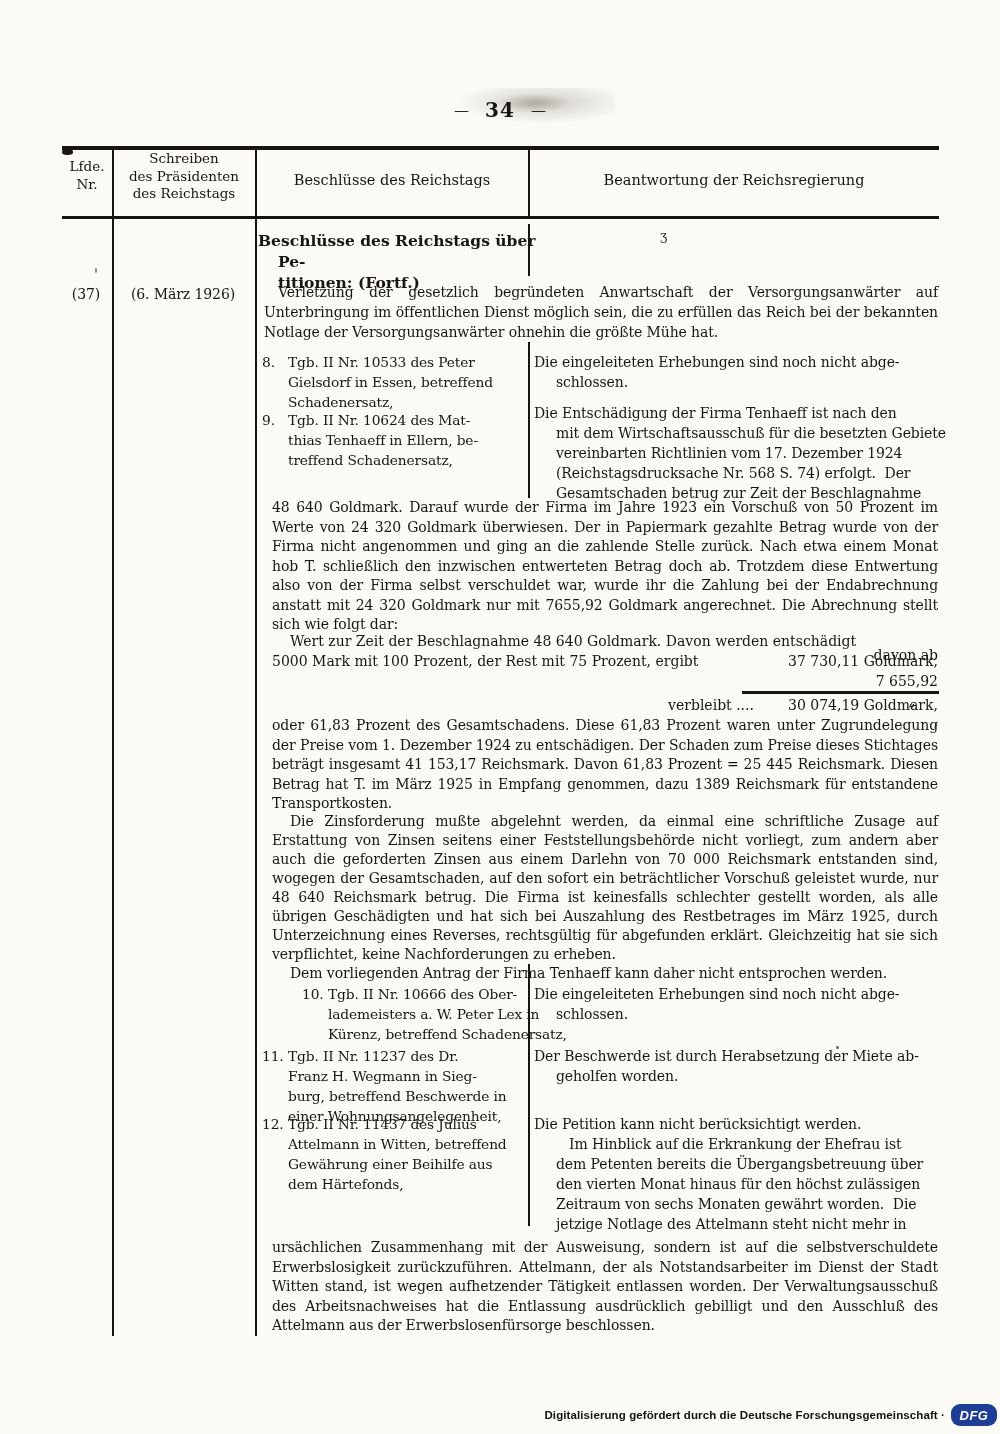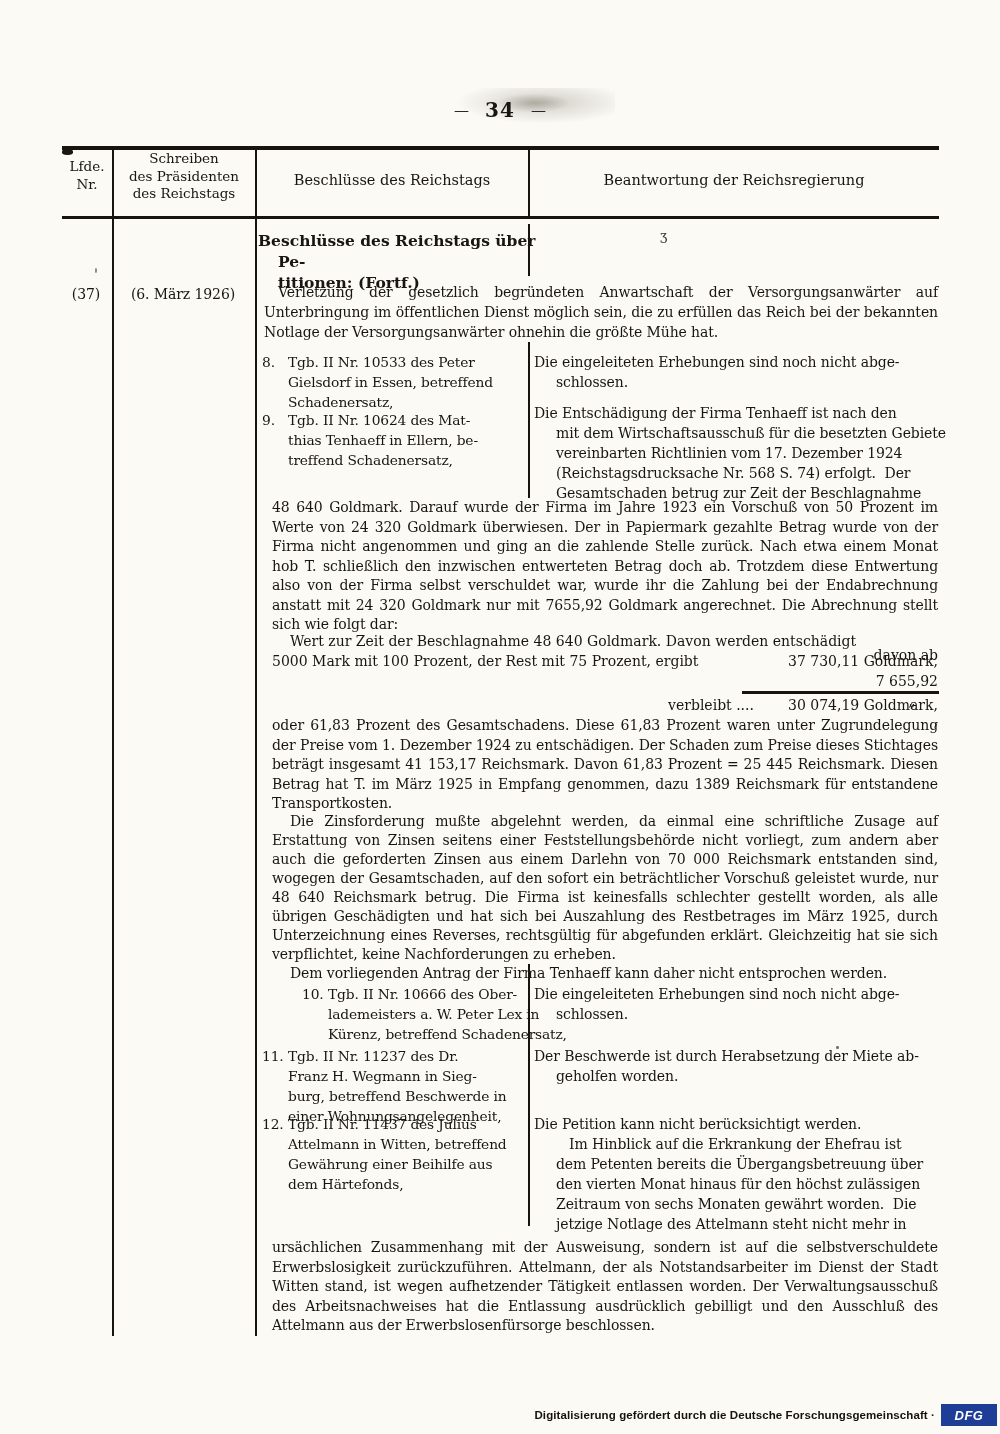--- a/index.html
+++ b/index.html
@@ -37,22 +37,22 @@
   
   .calcrow{left:272px;width:666px;display:flex;align-items:flex-end;font-size:14px;line-height:20px;}
   .leader{flex:1;border-bottom:2px dotted #232019;margin:0 10px 4px 6px;height:12px;}
   .num3{text-align:right;}
   .ditto{width:52px;text-align:center;}
   .speck{background:#1a1712;border-radius:45%;}
   .straymark{font-size:13px;color:#3a352c;}
   .footer{right:3px;top:1404px;display:flex;align-items:center;gap:6px;
     font-family:"Liberation Sans", sans-serif;}
   .footer .ftext{font-size:11.5px;font-weight:bold;color:#15120e;letter-spacing:0.1px;}
-  .dfgbox{width:56px;height:22px;display:flex;align-items:center;justify-content:center;
-    color:#fff;font-weight:bold;font-style:italic;font-size:13px;letter-spacing:0.5px;}
+  .dfgbox{width:46px;height:22px;display:flex;align-items:center;justify-content:center;
+    color:#fff;font-weight:bold;font-style:italic;font-size:13px;letter-spacing:0.5px;border-radius:9px;}
 </style>
 </head>
 <body>
 
 <div class="sheet" style="background: rgb(251, 250, 245);">
 
   <div class="abs smudge1"></div>
   <div class="abs smudge2"></div>
   <div class="abs pageno">
     <span class="dash">—</span>

